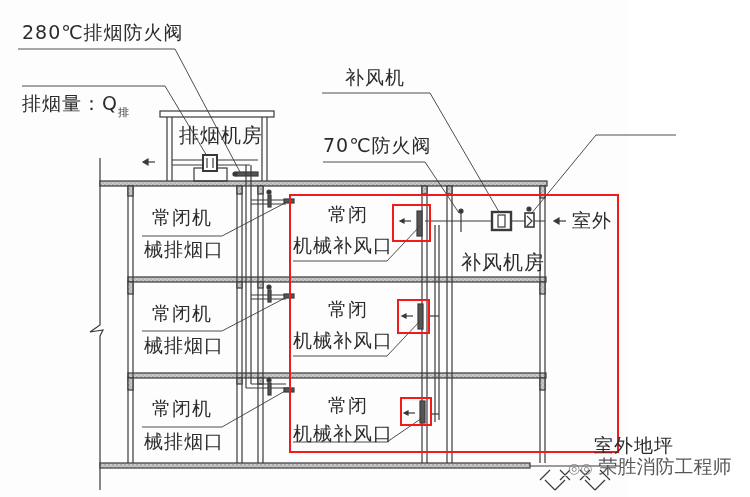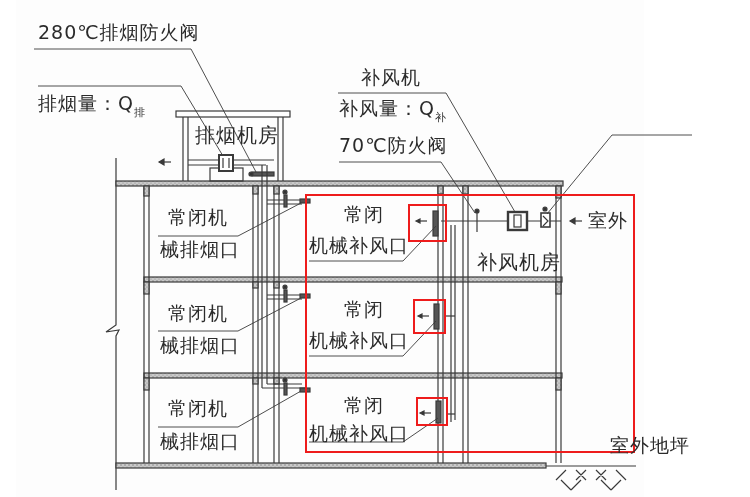--- a/index.html
+++ b/index.html
@@ -1,17 +1,17 @@
 <!DOCTYPE html>
 <html><head>
 <meta charset="utf-8">
 <style>
   html,body{margin:0;padding:0;background:#ffffff;}
   body{width:750px;height:497px;overflow:hidden;position:relative;font-family:"DejaVu Sans","Liberation Sans",sans-serif;}
-  #stage{position:absolute;left:16px;top:0;width:628px;height:497px;background:#fdfdfd;}
+  #stage{position:absolute;left:0;top:0;width:628px;height:497px;background:#fdfdfd;}
   svg{position:absolute;left:0;top:0;}
   .lbl{position:absolute;color:#2b2b2b;white-space:nowrap;line-height:1;font-family:"DejaVu Sans","Liberation Sans",sans-serif;}
   .lg{font-size:19px;letter-spacing:1px;}
   .md{font-size:20px;letter-spacing:1px;}
   .sub{font-size:11px;vertical-align:-6px;letter-spacing:0;}
   .wm{position:absolute;color:#3a3a3a;font-size:19px;white-space:nowrap;opacity:.85;}
 </style>
 </head>
 <body>
 
@@ -163,21 +163,20 @@
     <rect x="398" y="300" width="31" height="33"></rect>
     <rect x="401" y="398" width="30" height="27"></rect>
   </g>
 </svg>
 
 <div class="lbl lg" style="left:22px;top:23px;">280℃排烟防火阀</div>
 <div class="lbl lg" style="left:22px;top:94px;"><span>排烟量：Q</span><span class="sub">排</span></div>
 <div class="lbl md" style="left:179px;top:125px;">排烟机房</div>
 
 <div class="lbl lg" style="left:345px;top:68px;">补风机</div>
-<div class="lbl lg" style="left:323px;top:99px;"><span>补风量：Q</span><span class="sub">补</span></div>
 <div class="lbl lg" style="left:323px;top:136px;">70℃防火阀</div>
 <div class="lbl lg" style="left:572px;top:211px;">室外</div>
 <div class="lbl md" style="left:461px;top:252px;">补风机房</div>
 
 <div class="lbl lg" style="left:152px;top:208px;">常闭机</div>
 <div class="lbl lg" style="left:144px;top:240px;">械排烟口</div>
 <div class="lbl lg" style="left:328px;top:205px;">常闭</div>
 <div class="lbl lg" style="left:293px;top:236px;">机械补风口</div>
 
 <div class="lbl lg" style="left:152px;top:304px;">常闭机</div>
@@ -185,14 +184,18 @@
 <div class="lbl lg" style="left:328px;top:300px;">常闭</div>
 <div class="lbl lg" style="left:293px;top:331px;">机械补风口</div>
 
 <div class="lbl lg" style="left:152px;top:399px;">常闭机</div>
 <div class="lbl lg" style="left:144px;top:432px;">械排烟口</div>
 <div class="lbl lg" style="left:328px;top:396px;">常闭</div>
 <div class="lbl lg" style="left:293px;top:424px;">机械补风口</div>
 
 <div class="lbl lg" style="left:578px;top:436px;margin-left:16px;">室外地坪</div>
 
-
+<div class="wm" style="left:568px;top:454px;">
+  <span style="font-size:14px;color:#777;">◎◎</span>
+  <span>荣胜消防工程师</span>
 </div>
 
+</div>
+
 </body></html>

